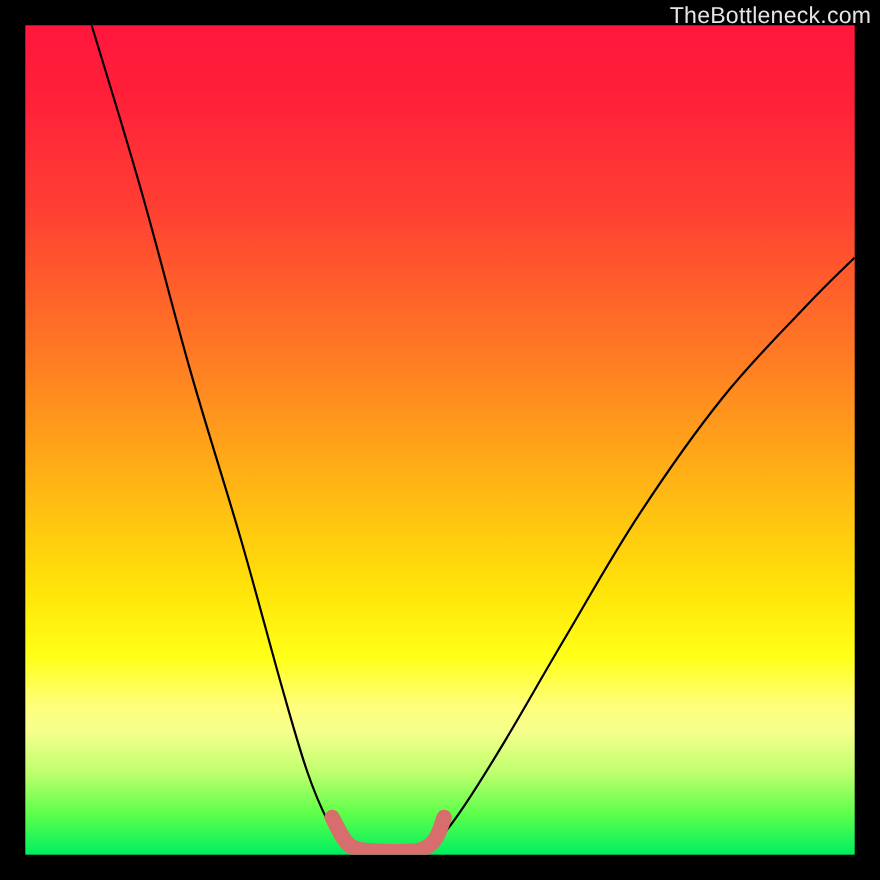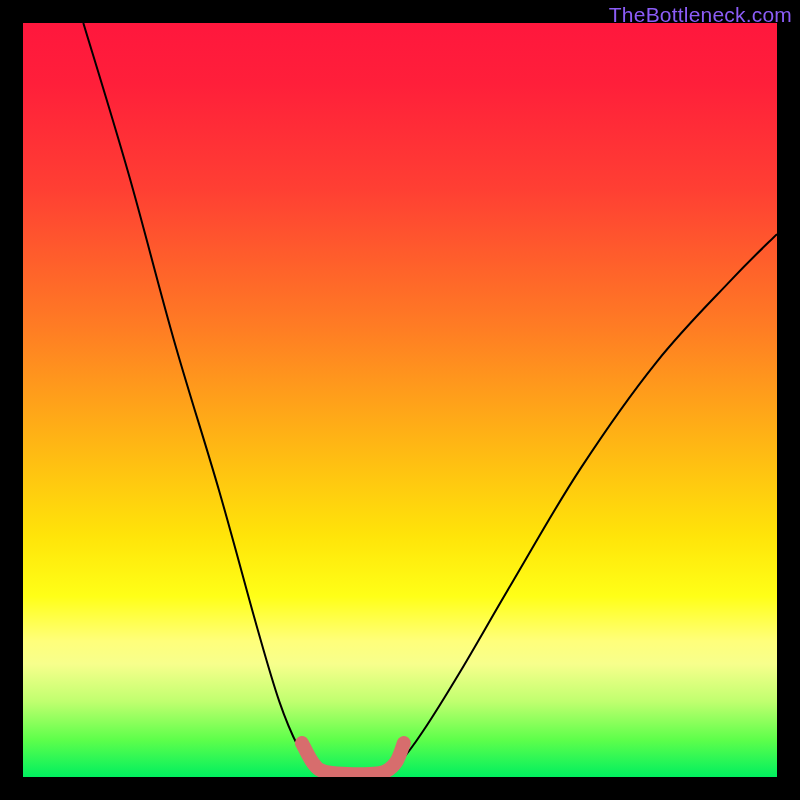--- a/index.html
+++ b/index.html
@@ -39,21 +39,21 @@
       #f7ff8c 85%,
       #c0ff6f 90%,
       #5fff4b 95%,
       #00ef5f 100%
     );
   }
   .watermark {
     position: absolute;
     top: 3px;
     right: 8px;
-    color: #8b5cf6;
+    color: #e5e5e5;
     font-size: 21px;
     font-weight: 500;
     letter-spacing: 0.2px;
   }
   svg.curves {
     position: absolute;
     left: 0;
     top: 0;
     width: 754px;
     height: 754px;

